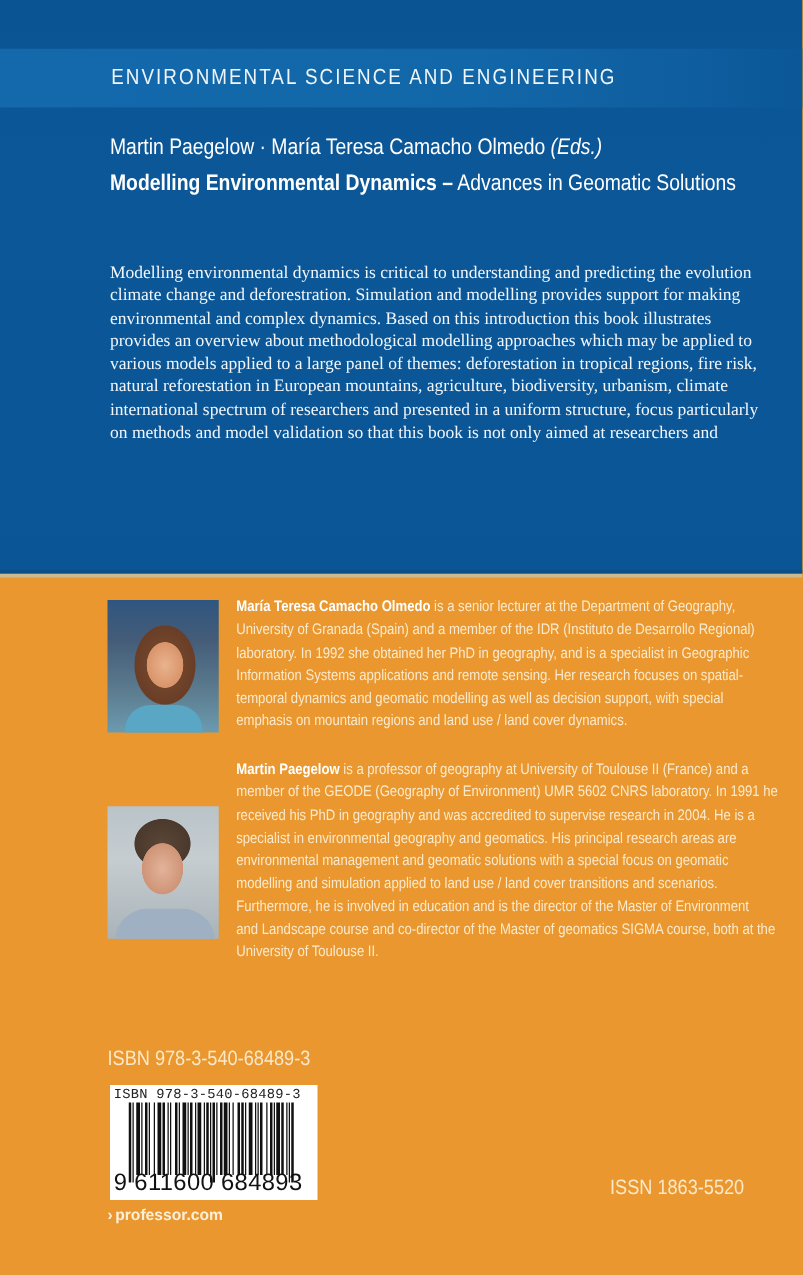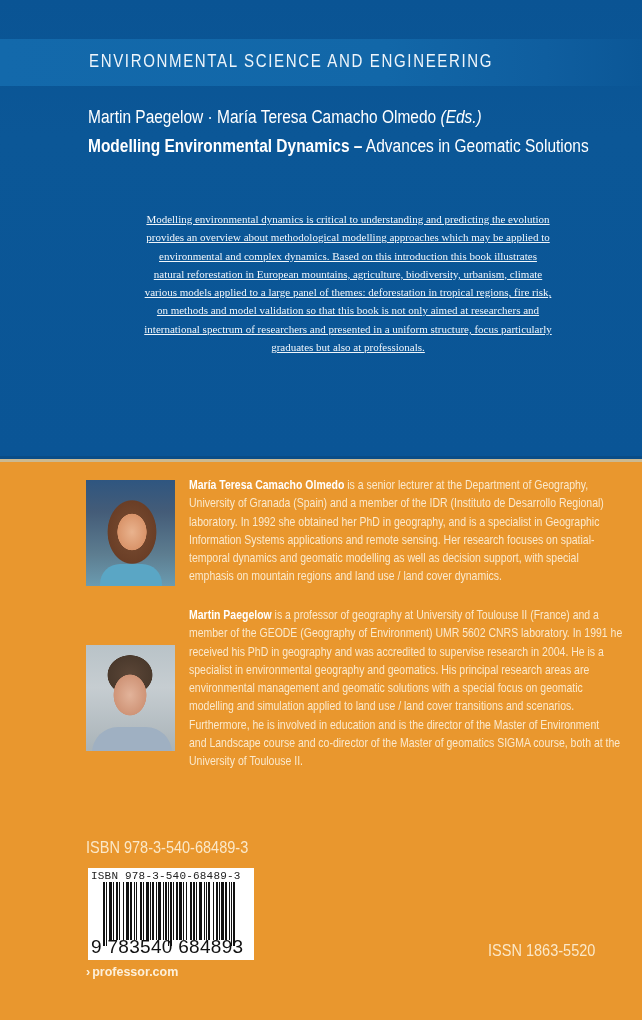--- a/index.html
+++ b/index.html
@@ -30,23 +30,22 @@
   .editors .eds { font-style: italic; }
   .book-title {
     position: absolute; left: 88px; top: 133px; width: 610px;
     font-size: 18px; line-height: 26px; color: #ffffff;
     transform: scaleX(0.86); transform-origin: left top;
   }
   .book-title .main { font-weight: bold; }
   .blurb {
     position: absolute; left: 88px; top: 210px; width: 520px;
     font-family: "Liberation Serif", serif;
-    font-size: 11px; line-height: 18.3px; color: #f1f6fb;
-    text-align: center;
-    text-decoration: underline;
+    font-size: 14px; line-height: 18.3px; color: #f1f6fb;
+    text-align: left;
   }
   .blurb span { display: block; white-space: nowrap; }
 
   .separator {
     position: absolute; left: 0; top: 459px; width: 642px; height: 3px;
     background: #cbb991;
   }
   .separator-shadow {
     position: absolute; left: 0; top: 456px; width: 642px; height: 3px;
     background: #0a4d87;
@@ -138,27 +137,27 @@
   <span class="eds">(Eds.)</span>
 </div>
 
 <div class="book-title">
   <span class="main">Modelling Environmental Dynamics –</span>
   <span>Advances in Geomatic Solutions</span>
 </div>
 
 <div class="blurb">
   <span>Modelling environmental dynamics is critical to understanding and predicting the evolution</span>
+  <span>climate change and deforestration. Simulation and modelling provides support for making</span>
+  <span>environmental and complex dynamics. Based on this introduction this book illustrates</span>
   <span>provides an overview about methodological modelling approaches which may be applied to</span>
-  <span>environmental and complex dynamics. Based on this introduction this book illustrates</span>
+  <span>various models applied to a large panel of themes: deforestation in tropical regions, fire risk,</span>
   <span>natural reforestation in European mountains, agriculture, biodiversity, urbanism, climate</span>
-  <span>various models applied to a large panel of themes: deforestation in tropical regions, fire risk,</span>
+  <span>international spectrum of researchers and presented in a uniform structure, focus particularly</span>
   <span>on methods and model validation so that this book is not only aimed at researchers and</span>
-  <span>international spectrum of researchers and presented in a uniform structure, focus particularly</span>
-  <span>graduates but also at professionals.</span>
 </div>
 
 <div class="separator-shadow"></div>
 <div class="separator"></div>
 
 <div class="photo photo-1" title="Portrait of María Teresa Camacho Olmedo">
   <div class="shirt"></div>
 </div>
 <div class="bio bio-1">
   <span class="line"><span class="name">María Teresa Camacho Olmedo</span><span> is a senior lecturer at the Department of Geography,</span></span>
@@ -266,20 +265,20 @@
       <i style="width:3px"></i>
       <b style="width:1px"></b>
     <i style="width:2px"></i>
       <b style="width:2px"></b>
       <i style="width:1px"></i>
       <b style="width:1px"></b>
     <i class="guard" style="width:1px"></i>
       <b style="width:1px"></b>
       <i class="guard" style="width:2px"></i>
   </div>
-  <div class="barcode-digits">9 783540 684893</div>
+  <div class="barcode-digits">9 611600 684893</div>
 </div>
 
 <div class="springer">
   <span class="chev">›</span><span>professor.com</span>
 </div>
 
 <div class="issn">ISSN 1863-5520</div>
 
 </body></html>

